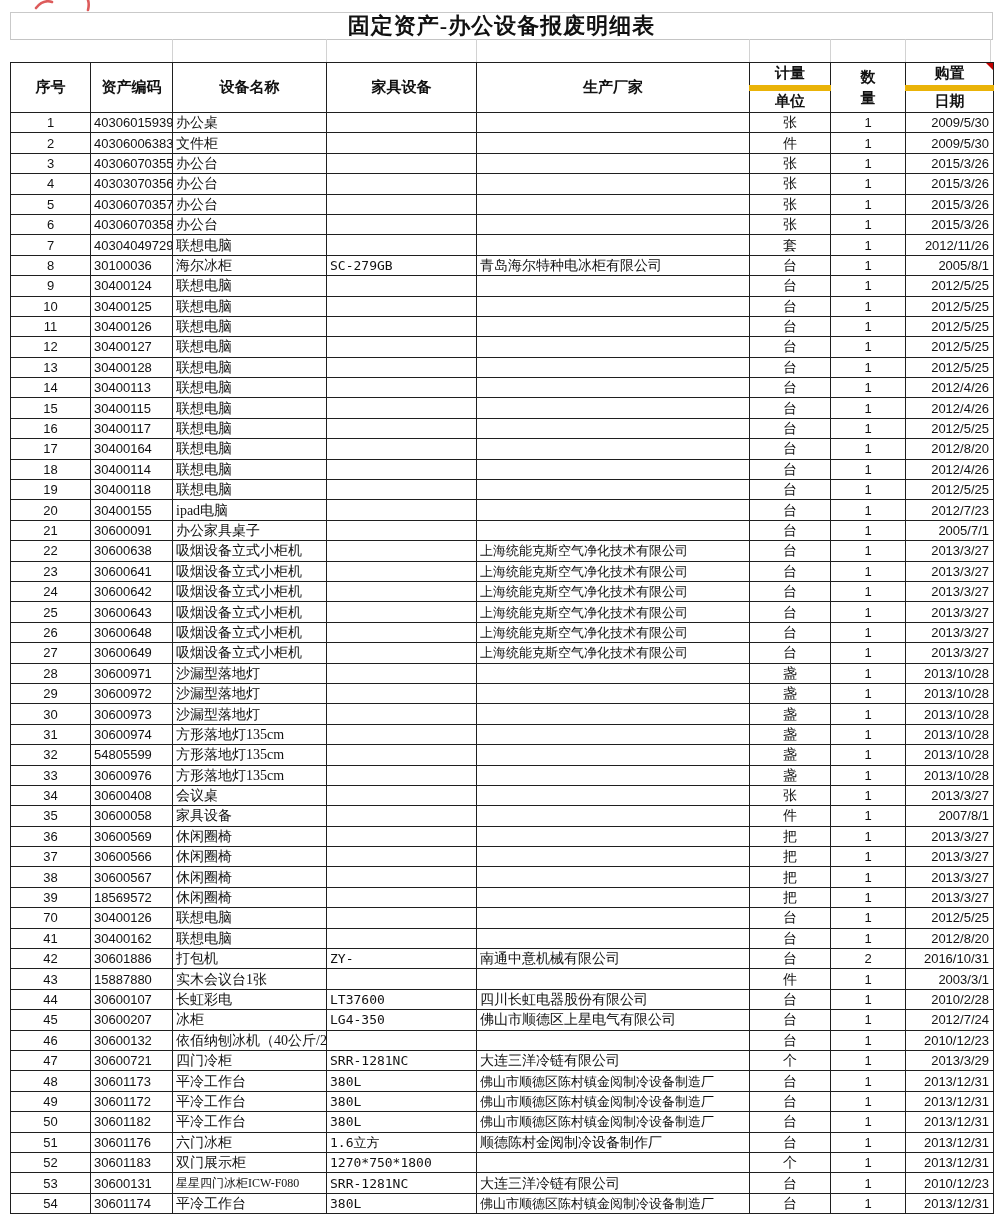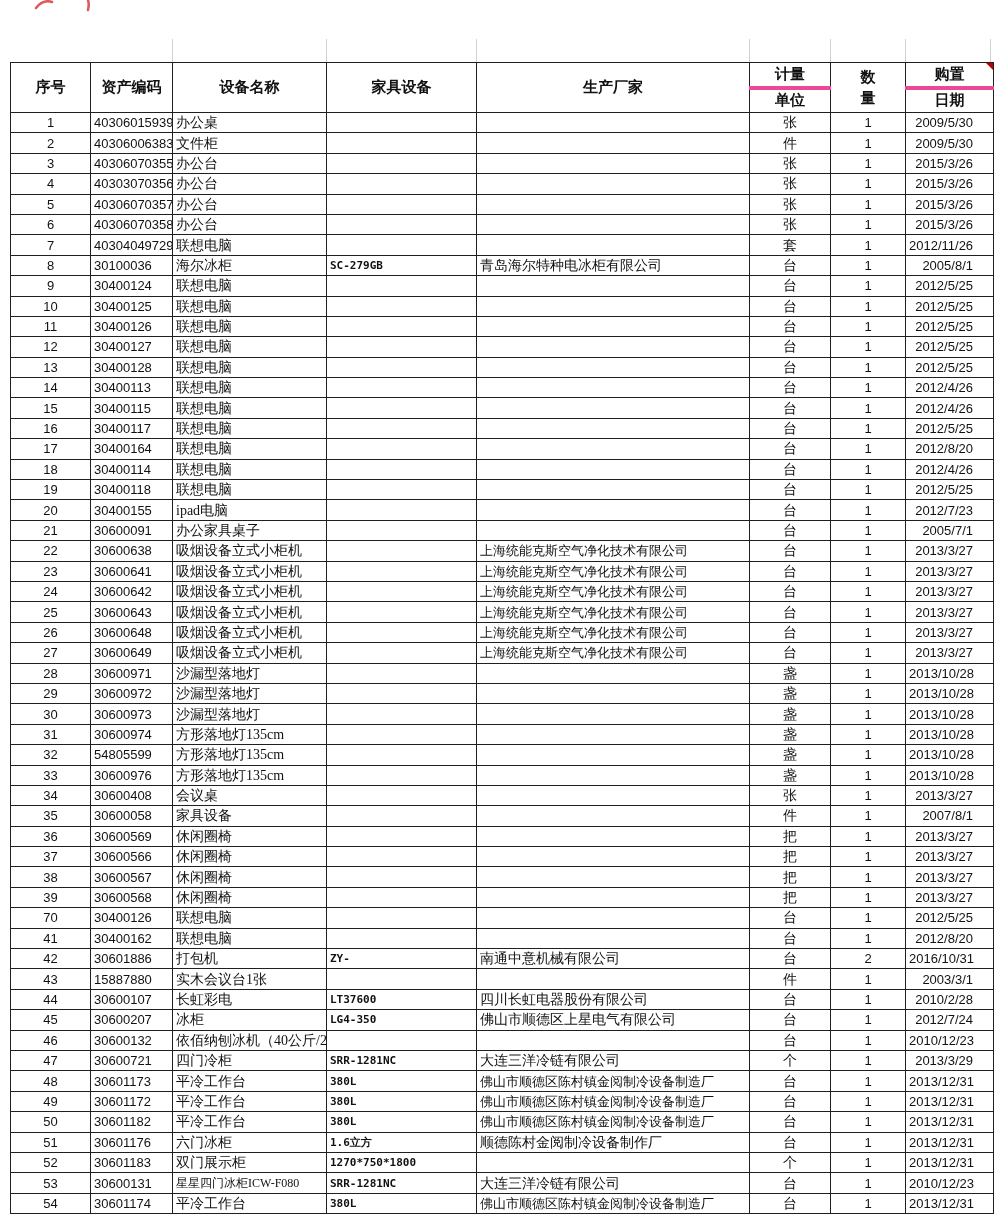--- a/index.html
+++ b/index.html
@@ -19,49 +19,50 @@
   table.asset-table {
     position:absolute; left:10px; top:62px; width:983px;
     border-collapse:collapse; table-layout:fixed;
   }
   th,td {
     border:1px solid #1f1f1f; padding:0 3px;
     white-space:nowrap; overflow:hidden; position:relative;
   }
   thead th { font-weight:bold; font-size:15px; text-align:center; padding:0; }
   thead tr { height:25px; }
-  .h-top    { border-bottom:3px solid #eab308; }
+  .h-top    { border-bottom:6px solid #eab308; }
   .h-bottom { border-top:4px solid #ec4899; }
   th.h-qty  { line-height:1.35; }
   tbody tr { height:20.4px; }
   tbody td { font-size:14px; line-height:19px; }
   .c-serial { text-align:center; font-family:"Liberation Sans","DejaVu Sans",sans-serif; font-size:13px; }
   .c-code   { font-family:"Liberation Sans","DejaVu Sans",sans-serif; font-size:13px; }
-  .c-spec   { font-family:"DejaVu Sans Mono","Liberation Mono",monospace; font-size:11px;font-weight:bold; }
+  .c-spec   { font-family:"DejaVu Sans Mono","Liberation Mono",monospace; font-size:13px; }
   .c-unit   { text-align:center; }
   .c-qty    { text-align:center; font-family:"Liberation Sans","DejaVu Sans",sans-serif; font-size:13px; }
-  .c-date   { text-align:right; font-family:"Liberation Sans","DejaVu Sans",sans-serif; font-size:13px; padding-right:20px; }
+  .c-date   { text-align:right; font-family:"Liberation Sans","DejaVu Sans",sans-serif; font-size:13px; padding-right:4px; }
   .sm  { font-size:12px; }
   .xs  { font-size:14px;margin-left:27px; }
   .sm2 { font-size:13px; }
   .comment-triangle {
     position:absolute; top:0; right:0; width:0; height:0;
     border-left:7px solid transparent; border-top:7px solid #c00000;
   }
 </style>
 </head>
 <body>
 
 <div class="sheet">
 
   <svg class="pen-marks" viewBox="0 0 140 14">
     <path d="M36 8 C40 3, 46 0, 52 2" stroke="#dd5b5b" stroke-width="2.6" fill="none" stroke-linecap="round"></path>
     <path d="M88 10 C89 6, 89 3, 88 0" stroke="#dd5b5b" stroke-width="2.6" fill="none" stroke-linecap="round"></path>
   </svg>
 
+  <div class="title-cell">固定资产-办公设备报废明细表</div>
 
   <div class="spacer-row">
     <div class="vline" style="left:162px"></div>
     <div class="vline" style="left:316px"></div>
     <div class="vline" style="left:466px"></div>
     <div class="vline" style="left:739px"></div>
     <div class="vline" style="left:820px"></div>
     <div class="vline" style="left:895px"></div>
     <div class="vline" style="left:980px"></div>
   </div>
@@ -472,21 +473,21 @@
           <td class="c-code">30600567</td>
           <td class="c-name">休闲圈椅</td>
           <td class="c-spec"></td>
           <td class="c-mfr"></td>
           <td class="c-unit">把</td>
           <td class="c-qty">1</td>
           <td class="c-date">2013/3/27</td>
         </tr>
         <tr>
           <td class="c-serial">39</td>
-          <td class="c-code">30600568</td>
+          <td class="c-code">18569572</td>
           <td class="c-name">休闲圈椅</td>
           <td class="c-spec"></td>
           <td class="c-mfr"></td>
           <td class="c-unit">把</td>
           <td class="c-qty">1</td>
           <td class="c-date">2013/3/27</td>
         </tr>
         <tr>
           <td class="c-serial">70</td>
           <td class="c-code">30400126</td>

